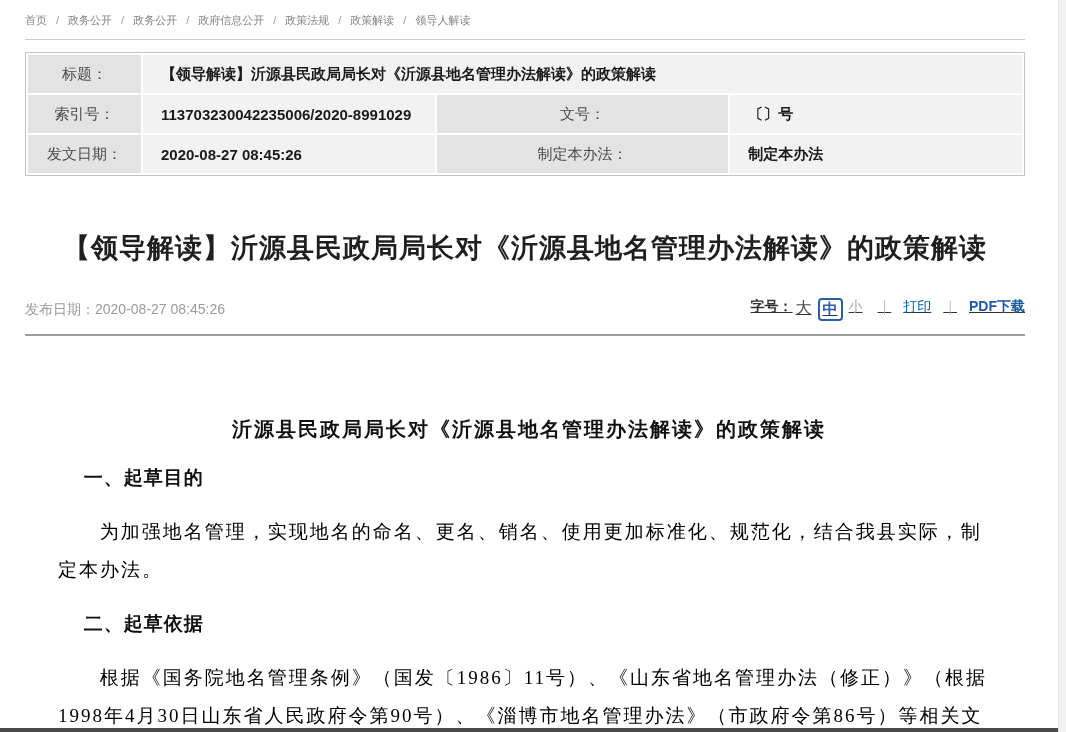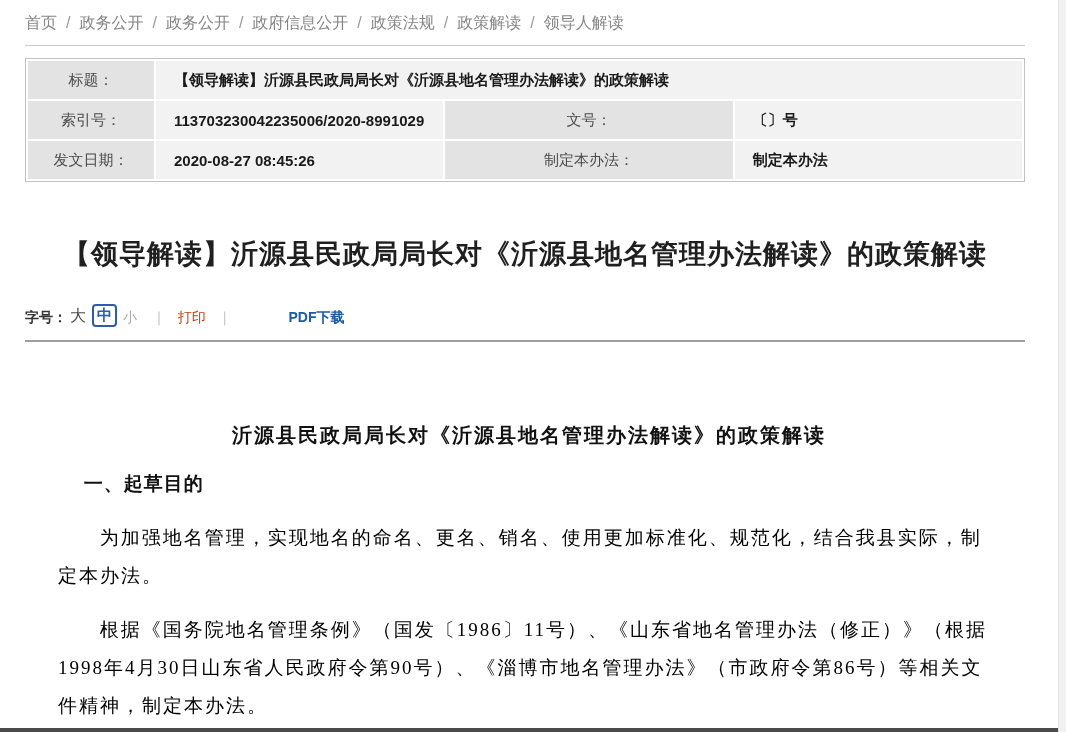--- a/index.html
+++ b/index.html
@@ -9,21 +9,21 @@
     font-family: "Liberation Sans", sans-serif;
     position: relative;
     overflow: hidden;
     color: #333;
   }
   .page { width: 1058px; height: 100%; position: relative; }
 
   
   .breadcrumb {
     padding: 13px 0 11px 25px;
-    font-size: 16px;
+    font-size: 11px;
     color: #858585;
   }
   .breadcrumb a {
     color: #858585; text-decoration: none; cursor: pointer;
   }
   .breadcrumb .sep { margin: 0 9px; color: #9a9a9a; }
 
   .divider-top { border-bottom: 1px solid #cccccc; margin: 0 33px 0 25px; }
 
   
@@ -35,21 +35,21 @@
     border: 1px solid #c3c3c3;
     background: #fff;
     table-layout: fixed;
   }
   table.info td {
     height: 38px;
     font-size: 15px;
     vertical-align: middle;
   }
   td.lbl {
-    width: 126px;
+    width: 113px;
     background: #e3e3e3;
     color: #4a4a4a;
     text-align: center;
   }
   td.val {
     background: #f2f2f2;
     color: #1a1a1a;
     font-weight: 700;
     padding-left: 18px;
   }
@@ -65,37 +65,37 @@
     color: #1f1f1f;
   }
   .meta-row {
     margin-top: 32px;
     display: flex;
     justify-content: space-between;
     align-items: center;
     font-size: 14px;
   }
   .pub-date { color: #9a9a9a; }
-  .tools { display: flex; align-items: flex-end; color: #333; }
+  .tools { display: flex; align-items: flex-start; color: #333; text-decoration: underline; }
   .tools .fs-label { color: #333; font-weight: 700; }
   .fs-btn { cursor: pointer; margin: 0 3px; }
   .fs-large { color: #4a4a4a; font-size: 16px; }
   .fs-medium {
     color: #2b5da8;
     border: 2px solid #2b5da8;
     border-radius: 4px;
     padding: 0 3px;
     font-weight: 700;
     font-size: 15px;
     background: #fff;
   }
   .fs-small { color: #aaaaaa; font-size: 14px; }
   .bar-sep { color: #b5b5b5; margin: 0 12px; }
-  .print-btn { color: #c2410c; cursor: pointer; text-decoration: none; }
-  .pdf-btn { color: #1c5aa6; cursor: pointer; text-decoration: none; font-weight: 700; margin-left: 45px; }
+  .print-btn { color: #0369a1; cursor: pointer; text-decoration: none; }
+  .pdf-btn { color: #1c5aa6; cursor: pointer; text-decoration: none; font-weight: 700; }
   .divider-mid { border-bottom: 2px solid #9e9e9e; margin: 13px 33px 0 25px; }
 
   
   .content {
     margin-top: 80px;
     padding: 0 42px;
     font-family: "Liberation Serif", "DejaVu Serif", serif;
     font-size: 19px;
     color: #000;
   }
@@ -168,38 +168,40 @@
         <td class="lbl">制定本办法：</td>
         <td class="val val2">制定本办法</td>
       </tr>
     </tbody>
       </table>
   </div>
 
   <div class="article-header">
     <h1 class="article-title">【领导解读】沂源县民政局局长对《沂源县地名管理办法解读》的政策解读</h1>
     <div class="meta-row">
+      <div class="pub-date"><span>发布日期：</span><span>2020-08-27 08:45:26</span></div>
       <div class="tools">
         <span class="fs-label">字号：</span>
         <span class="fs-btn fs-large">大</span>
         <span class="fs-btn fs-medium">中</span>
         <span class="fs-btn fs-small">小</span>
         <span class="bar-sep">｜</span>
         <a class="print-btn">打印</a>
         <span class="bar-sep">｜</span>
         <a class="pdf-btn">PDF下载</a>
       </div>
     </div>
   </div>
 
   <div class="divider-mid"></div>
 
   <div class="content">
     <div class="content-title">沂源县民政局局长对《沂源县地名管理办法解读》的政策解读</div>
     <div class="section-heading">一、起草目的</div>
     <p class="para">为加强地名管理，实现地名的命名、更名、销名、使用更加标准化、规范化，结合我县实际，制定本办法。</p>
+    <div class="section-heading">二、起草依据</div>
     <p class="para">根据《国务院地名管理条例》（国发〔1986〕11号）、《山东省地名管理办法（修正）》（根据1998年4月30日山东省人民政府令第90号）、《淄博市地名管理办法》（市政府令第86号）等相关文件精神，制定本办法。</p>
   </div>
 
   <div class="bottom-bar"></div>
 </div>
 
 <div class="scrollbar-track"></div>
 
 </body></html>

